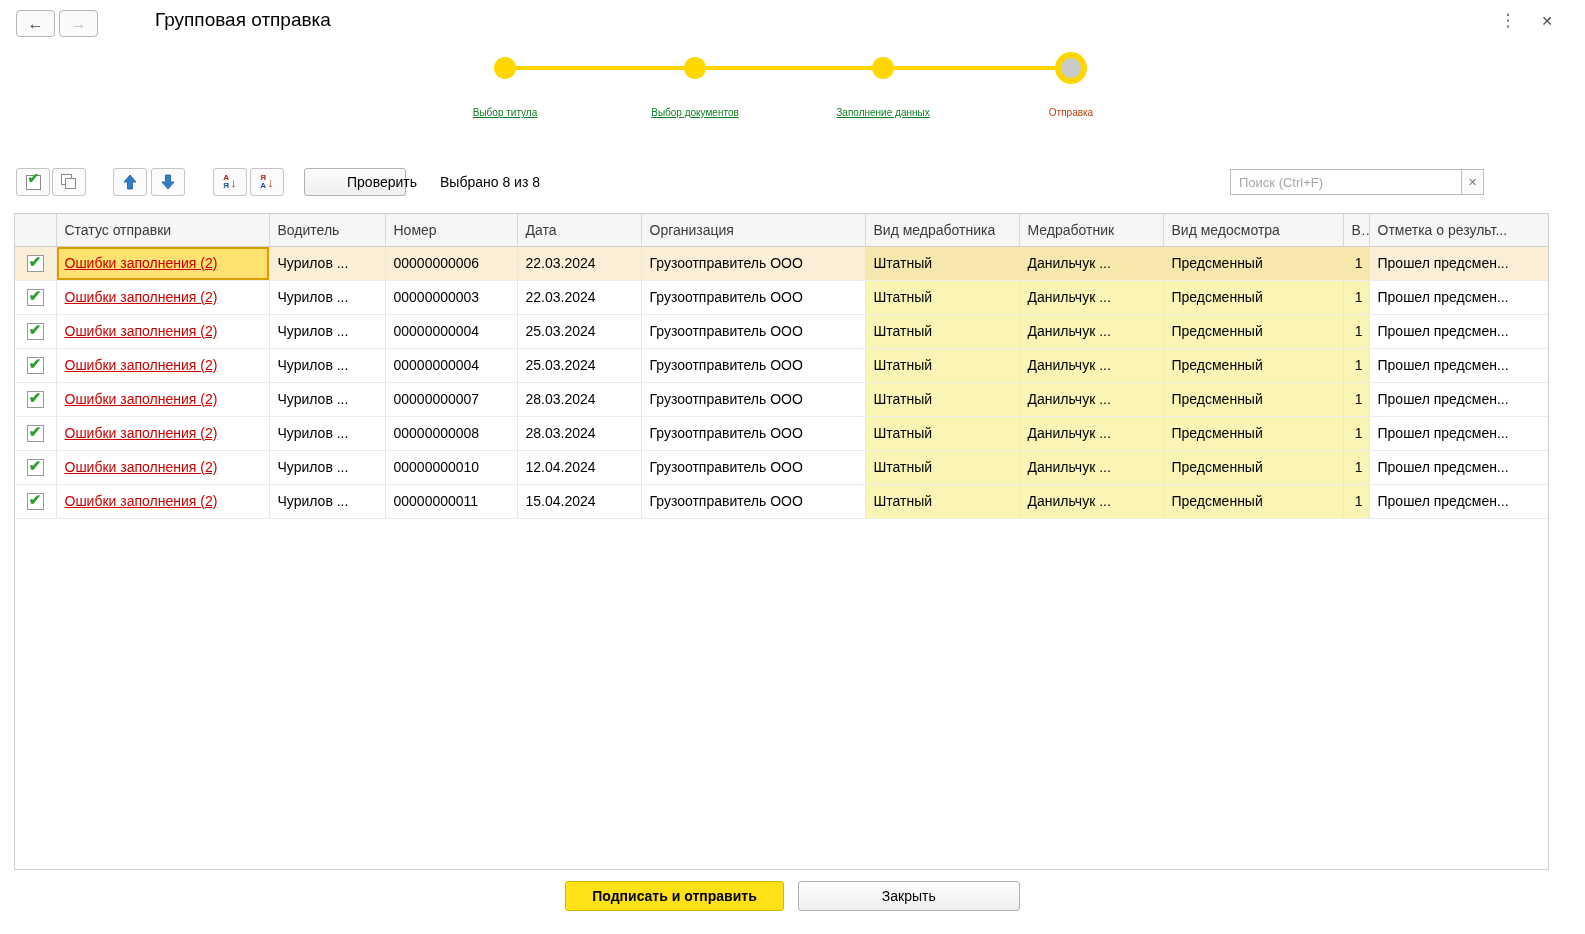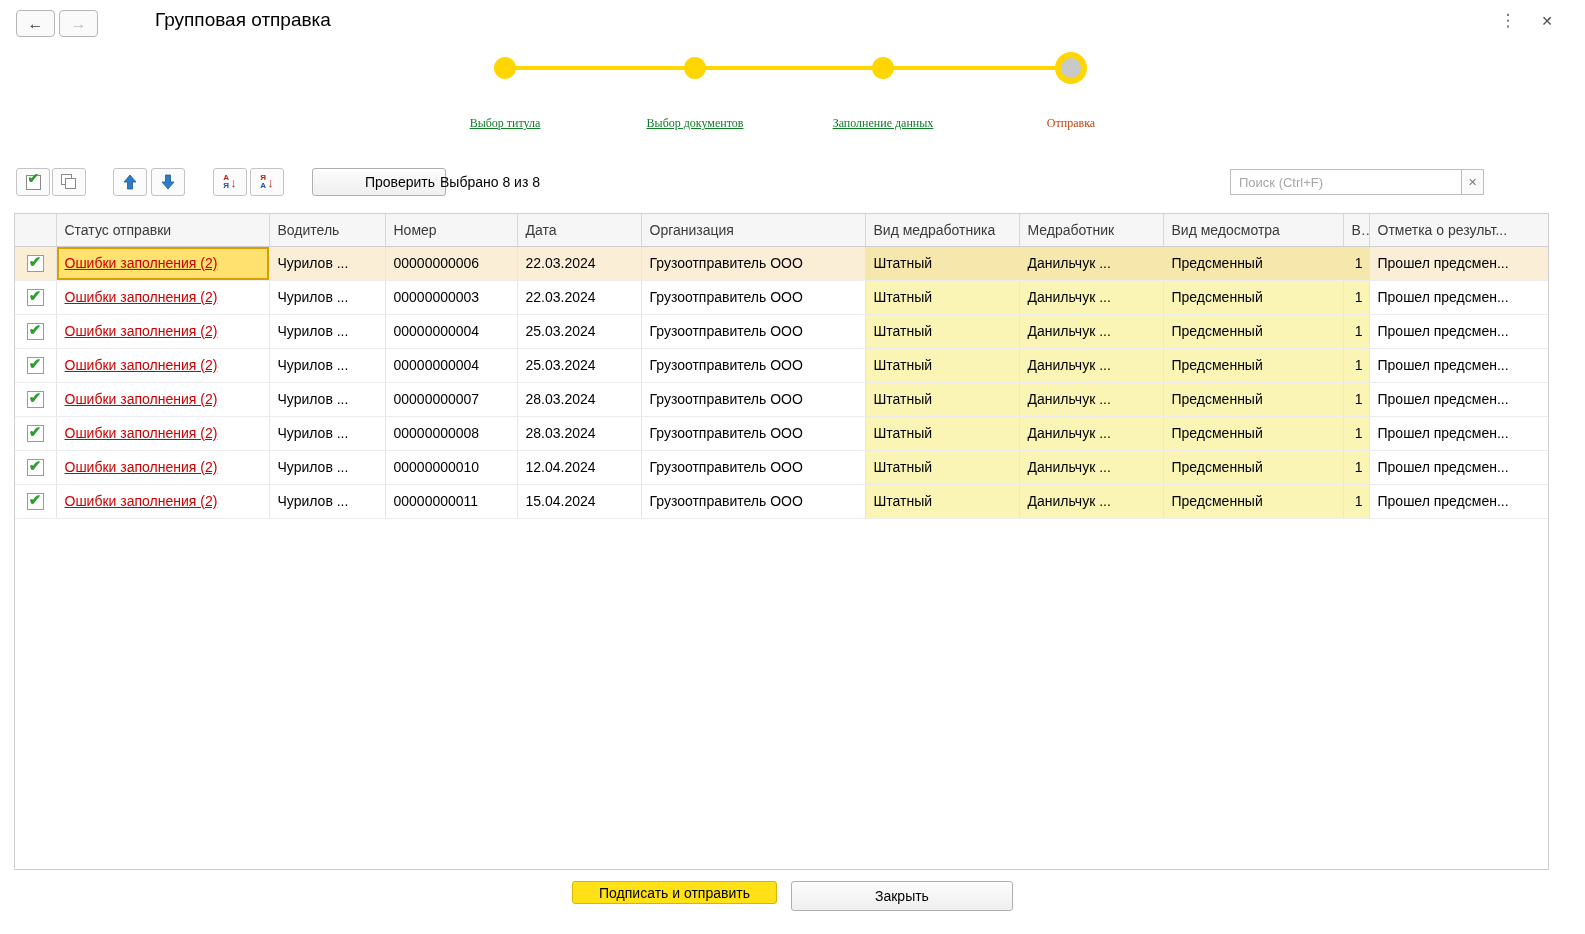--- a/index.html
+++ b/index.html
@@ -18,41 +18,41 @@
               font-size:17px; text-align:center; line-height:20px; cursor:pointer; }
   .win-close { position:absolute; left:1537px; top:11px; width:20px; height:20px; color:#4d4d4d;
                font-size:14px; text-align:center; line-height:20px; cursor:pointer; }
 
   
   .stepper { position:absolute; left:0; top:0; width:100%; height:130px; }
   .step-line { position:absolute; left:505px; top:66px; width:566px; height:4px; background:#FFD600; }
   .step-dot { position:absolute; top:57px; width:22px; height:22px; border-radius:50%; background:#FFD600;
               transform:translateX(-50%); }
   .step-dot.current { top:52px; width:32px; height:32px; background:#c9c9c9; border:6px solid #FFD600; }
-  .step-label { position:absolute; top:116px; transform:translateX(-50%); white-space:nowrap; font-size:12px;font-family:Liberation Serif, serif; }
+  .step-label { position:absolute; top:107px; transform:translateX(-50%); white-space:nowrap; font-size:10px; }
   .step-label.link { color:#0E7D25; text-decoration:underline; cursor:pointer; }
   .step-label.current { color:#c2410c; text-decoration:none; }
 
   
   .toolbar { position:absolute; left:0; top:167px; width:100%; height:30px; }
   .tbtn { position:absolute; top:1px; width:34px; height:28px; border:1px solid #c4c4c4; border-radius:3px;
           background:#fbfbfb; display:flex; align-items:center; justify-content:center; cursor:pointer; }
   .icon-checkall { position:relative; width:15px; height:15px; border:1px solid #8a8a8a; background:#fff; }
   .icon-checkall span { position:absolute; left:1px; top:-6px; color:#2E9E2E; font-size:14px; font-weight:bold; }
   .icon-uncheckall { position:relative; width:16px; height:16px; }
   .icon-uncheckall i { position:absolute; width:11px; height:11px; border:1px solid #8a8a8a; background:#fff; }
   .icon-uncheckall i:first-child { left:0; top:0; }
   .icon-uncheckall i:last-child { left:4px; top:4px; }
   .sorticon { display:flex; align-items:center; gap:1px; }
   .sorticon .letters { display:flex; flex-direction:column; font-size:8px; line-height:8px; font-weight:bold; }
   .sorticon .arr { font-size:13px; line-height:13px; color:#C4332B; font-weight:bold; }
   .lred { color:#B02318; } .lblue { color:#1D4FA0; }
   .btn { border:1px solid #b0b0b0; border-radius:3px; background:linear-gradient(#fdfdfd,#efefef);
          font-family:"Liberation Sans",sans-serif; font-size:14px; cursor:pointer; }
-  .verify-btn { position:absolute; left:312px; top:1px; width:134px; height:28px;padding-left:42px; }
+  .verify-btn { position:absolute; left:304px; top:1px; width:102px; height:28px;padding-left:42px; }
   .selection-summary { position:absolute; left:440px; top:0; height:30px; line-height:30px; font-size:14px; }
   .search { position:absolute; left:1230px; top:2px; width:254px; height:26px; display:flex; }
   .search input { flex:1; height:26px; border:1px solid #bdbdbd; padding:0 8px; font-family:"Liberation Sans",sans-serif;
                   font-size:13px; color:#333; outline:none; }
   .search input::placeholder { color:#a6a6a6; }
   .search .clear { width:22px; height:26px; border:1px solid #bdbdbd; border-left:none; background:#fbfbfb;
                    color:#7a7a7a; font-size:11px; display:flex; align-items:center; justify-content:center; cursor:pointer; }
 
   
   .table-wrap { position:absolute; left:14px; top:213px; width:1535px; height:657px;
@@ -69,22 +69,22 @@
   .rowcheck { display:inline-block; width:17px; height:17px; border:1px solid #9a9a9a; background:#fff;
               vertical-align:middle; position:relative; cursor:pointer; }
   .rowcheck .checkmark { position:absolute; left:1px; top:-3px; color:#2E9E2E; font-size:15px; font-weight:bold; line-height:17px; }
   td.col-check { text-align:center; padding:0; }
   tr.selected td { background:#FBEED7; }
   tr.selected td.y { background:#F6E8AC; }
   tr.selected td.col-status { background:#FFE170; box-shadow: inset 0 0 0 2px #DB9E00; }
 
   
   .footer { position:absolute; left:0; top:881px; width:100%; display:flex; justify-content:center; gap:14px; }
-  .sign-btn { height:23px; padding:0 26px; background:#FFE115; border:1px solid #D9B500; border-radius:3px;
-              font-weight:normal; font-size:14px; cursor:pointer; }
+  .sign-btn { height:30px; padding:0 26px; background:#FFE115; border:1px solid #D9B500; border-radius:3px;
+              font-weight:bold; font-size:14px; cursor:pointer; }
   .close-btn { height:30px; width:222px; font-size:14px; }
 </style>
 </head>
 <body>
 
 <div class="window">
 
   <div class="navgroup">
     <div class="navbtn back">
       <span>←</span>

